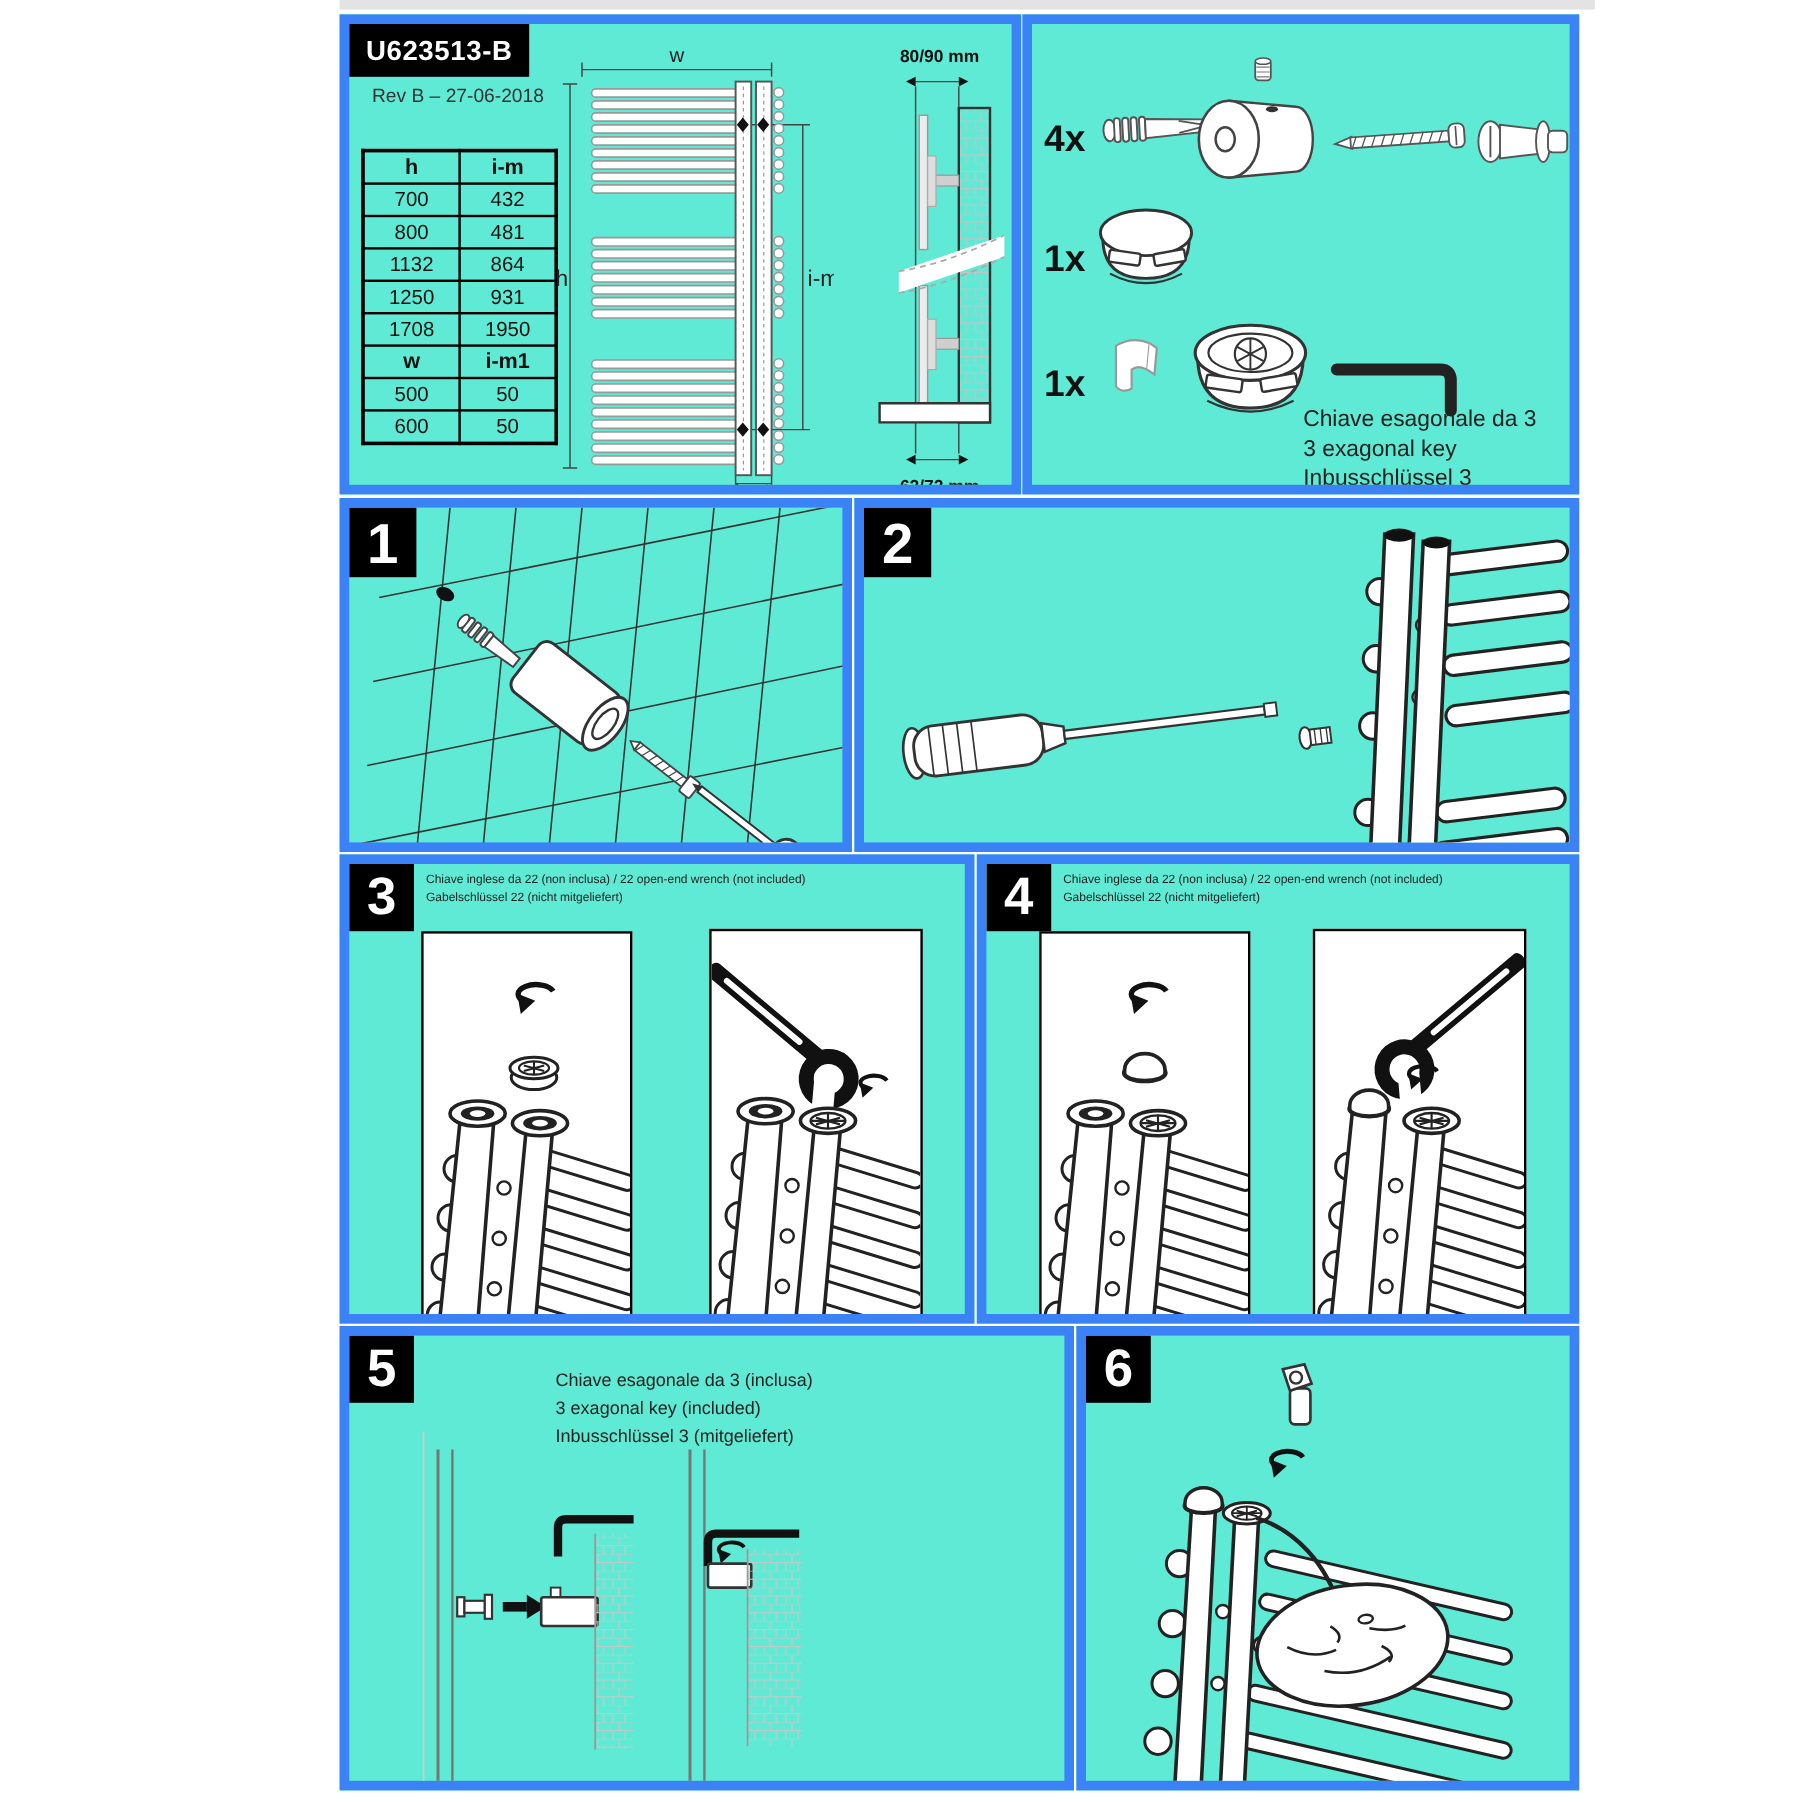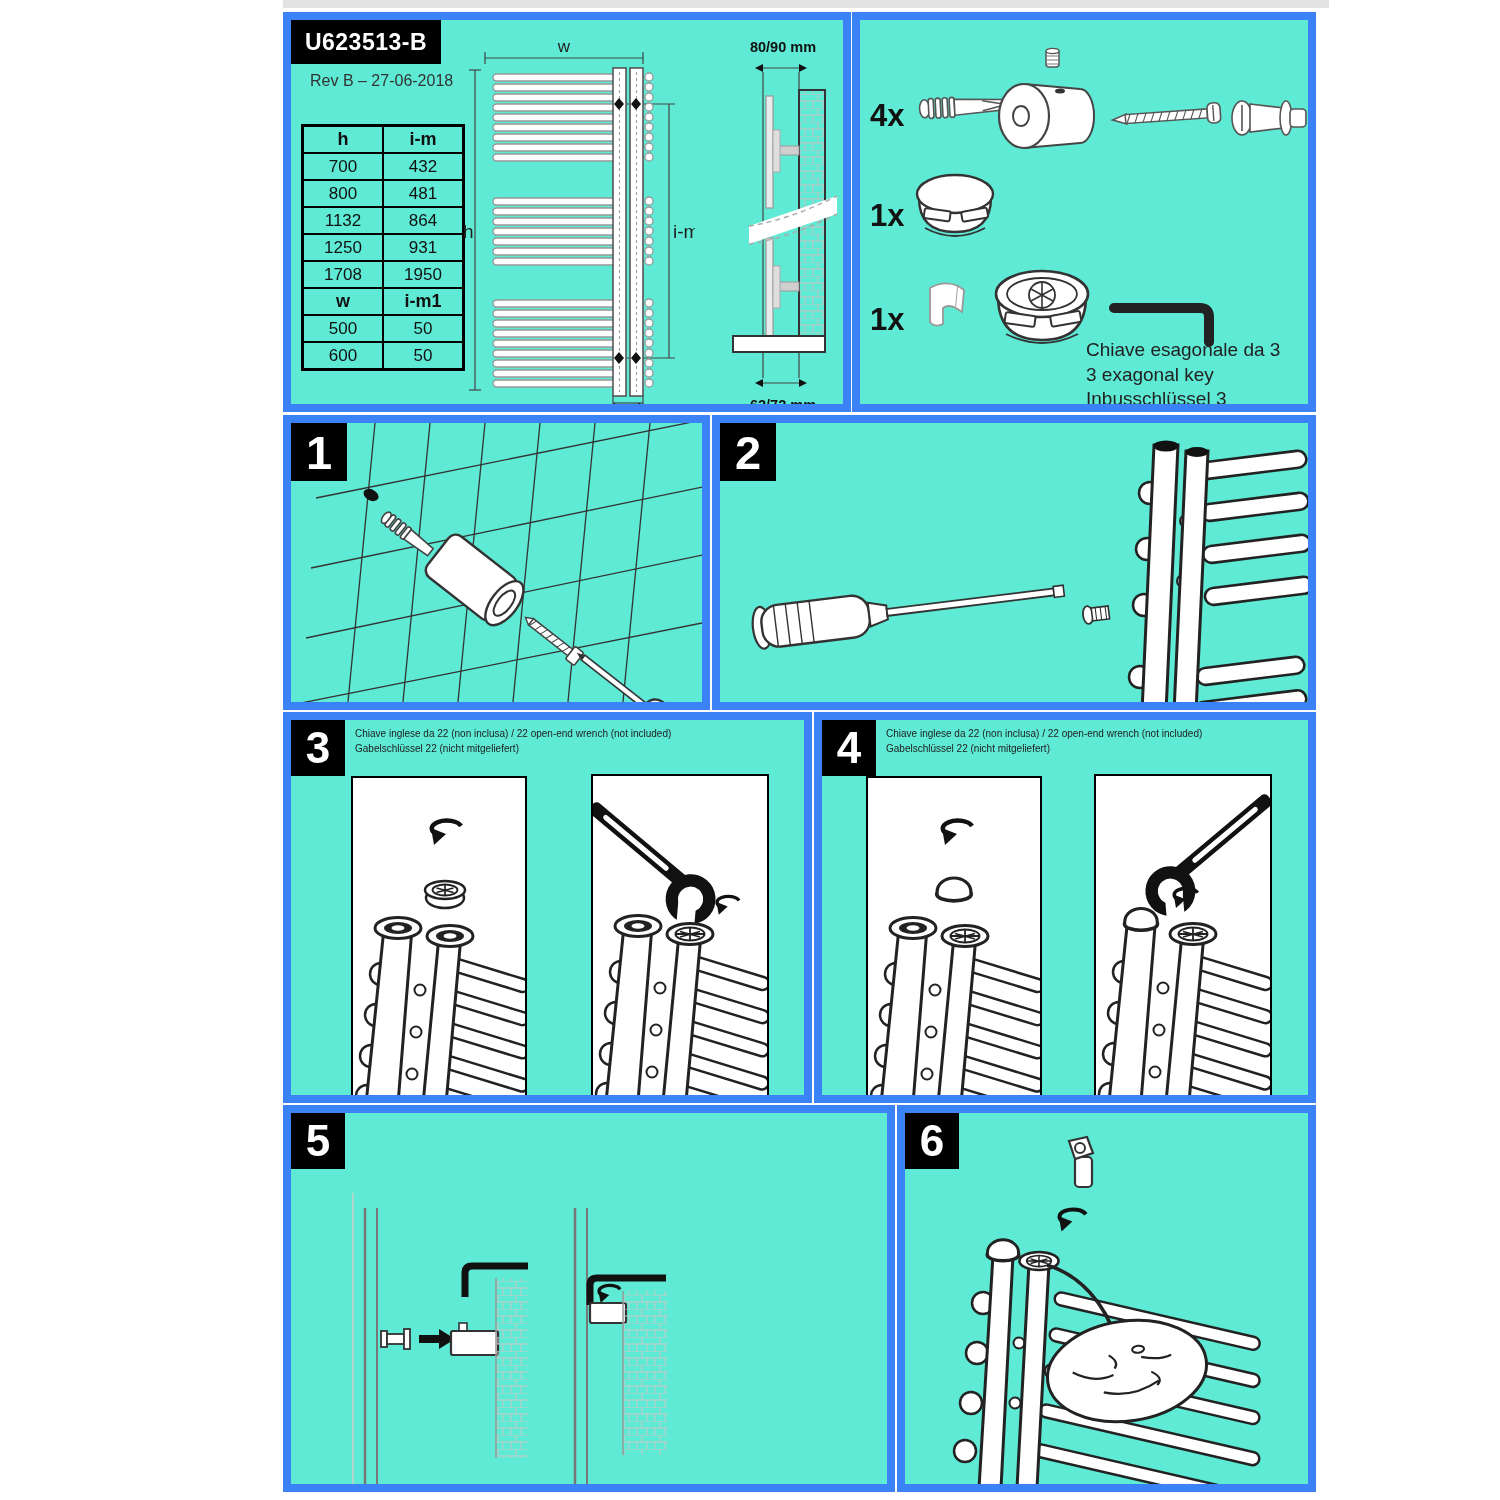--- a/index.html
+++ b/index.html
@@ -491,20 +491,25 @@
       <use href="#dome-cap" transform="translate(45,142) scale(1.2)"></use>
       <use href="#tt-valve" transform="translate(97,158)"></use>
     </svg>
   </div>
 </div>
 
 <div class="box" style="left:283px; top:1105px; width:612px; height:387px;">
   <div class="badge num-badge" style="width:54px; height:56px; font-size:44px;">
     <span>5</span>
   </div>
+  <div class="cap15" style="left:172px; top:26px;">
+    <div>Chiave esagonale da 3 (inclusa)</div>
+    <div>3 exagonal key (included)</div>
+    <div>Inbusschlüssel 3 (mitgeliefert)</div>
+  </div>
   <svg style="position:absolute; left:0; top:0;" width="606" height="381" viewBox="0 0 606 381">
     <defs>
       <pattern id="bricksB" width="18" height="14" patternUnits="userSpaceOnUse">
         <path d="M0,0 H18 M0,7 H18 M9,0 V7 M4,7 V14 M14,7 V14" stroke="#c8c8c8" stroke-width="1" fill="none"></path>
       </pattern>
     </defs>
 
     <line x1="62" y1="80" x2="62" y2="372" stroke="#ccc" stroke-width="1.5"></line>
     <line x1="74" y1="95" x2="74" y2="372" stroke="#777" stroke-width="2.5"></line>
     <line x1="86" y1="95" x2="86" y2="372" stroke="#777" stroke-width="2"></line>

